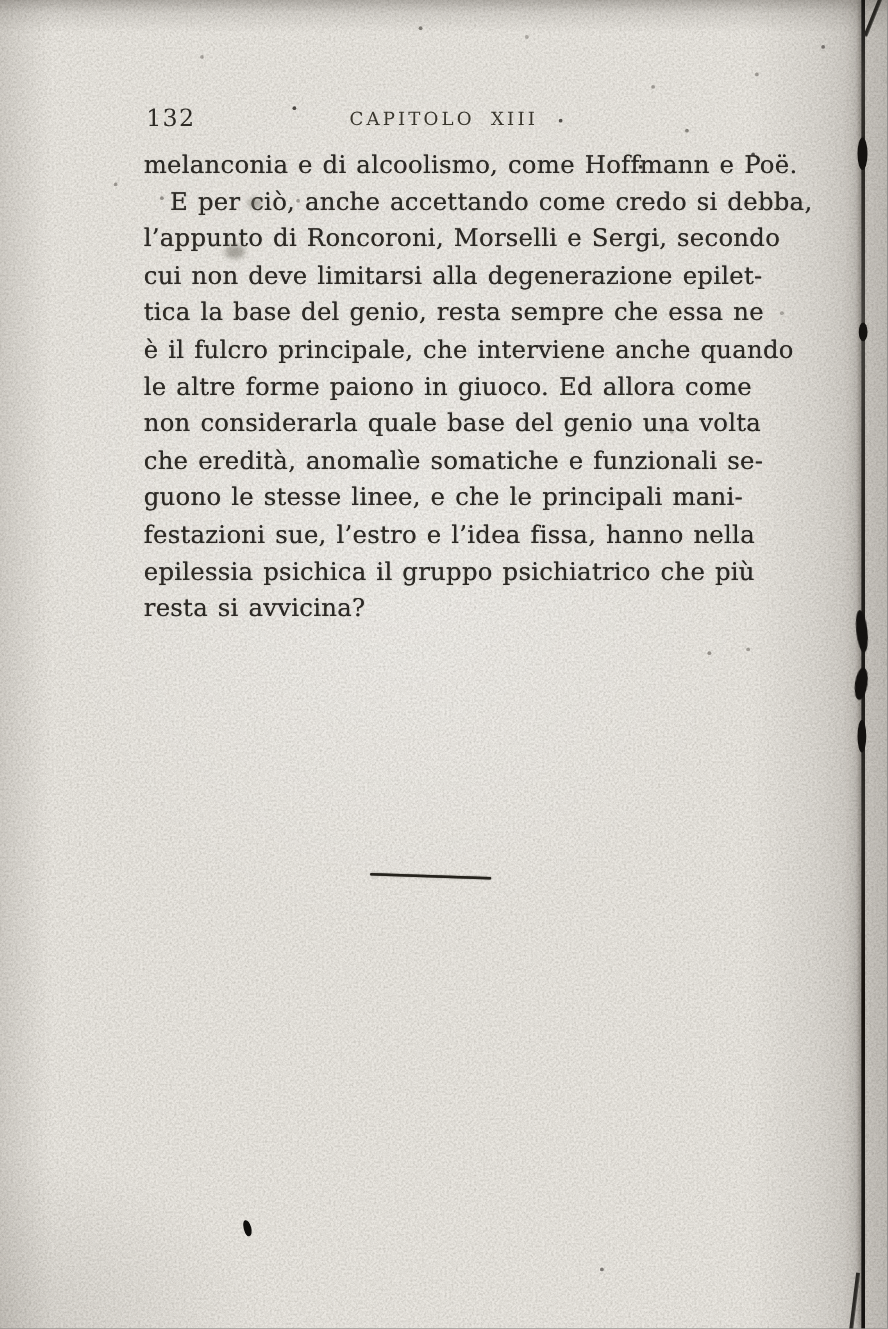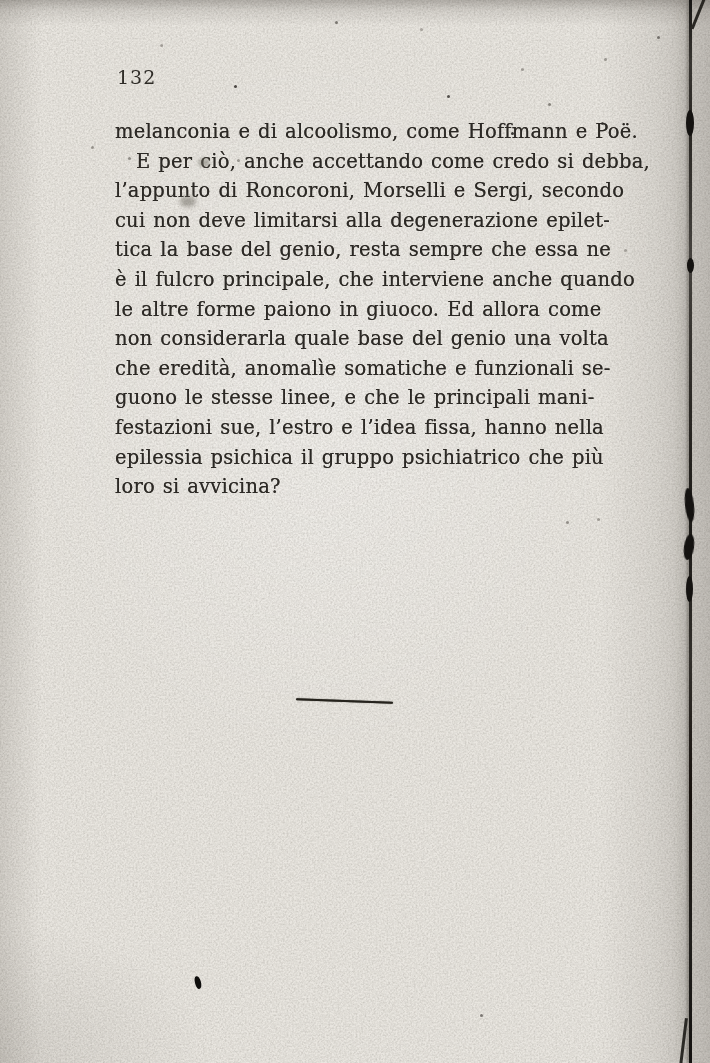--- a/index.html
+++ b/index.html
@@ -24,21 +24,21 @@
   .grain {
     position: absolute;
     left: 0; top: 0;
     width: 710px; height: 1063px;
     pointer-events: none;
     mix-blend-mode: multiply;
     opacity: 0.5;
   }
   .header-row {
     position: absolute;
-    left: 0; top: 66px;
+    left: 0; top: 84px;
     width: 710px;
     height: 24px;
     color: #39362f;
   }
   .page-number {
     position: absolute;
     left: 117px; top: 0;
     font-size: 19px;
     letter-spacing: 1px;
     color: #2f2c27;
@@ -173,36 +173,37 @@
       601px 122px 0 0 rgba(48,44,40,0.8);
   }
 </style>
 </head>
 <body>
 
 <div class="page">
 
   <div class="header-row">
     <div class="page-number">132</div>
+    <div class="chapter-heading">CAPITOLO XIII</div>
   </div>
 
   <div class="body-text">
     <div class="textline">melanconia e di alcoolismo, come Hoffmann e Poë.</div>
     <div class="textline indent">E per ciò, anche accettando come credo si debba,</div>
     <div class="textline">l’appunto di Roncoroni, Morselli e Sergi, secondo</div>
     <div class="textline">cui non deve limitarsi alla degenerazione epilet-</div>
     <div class="textline">tica la base del genio, resta sempre che essa ne</div>
     <div class="textline">è il fulcro principale, che interviene anche quando</div>
     <div class="textline">le altre forme paiono in giuoco. Ed allora come</div>
     <div class="textline">non considerarla quale base del genio una volta</div>
     <div class="textline">che eredità, anomalìe somatiche e funzionali se-</div>
     <div class="textline">guono le stesse linee, e che le principali mani-</div>
     <div class="textline">festazioni sue, l’estro e l’idea fissa, hanno nella</div>
     <div class="textline">epilessia psichica il gruppo psichiatrico che più</div>
-    <div class="textline last">loro si avvicina?</div>
+    <div class="textline last">resta si avvicina?</div>
   </div>
 
   <div class="section-divider"></div>
 
   <div class="binding-line"></div>
   <div class="binding-blob blob-1"></div>
   <div class="binding-blob blob-2"></div>
   <div class="binding-blob blob-3"></div>
   <div class="binding-blob blob-4"></div>
   <div class="binding-blob blob-5"></div>

